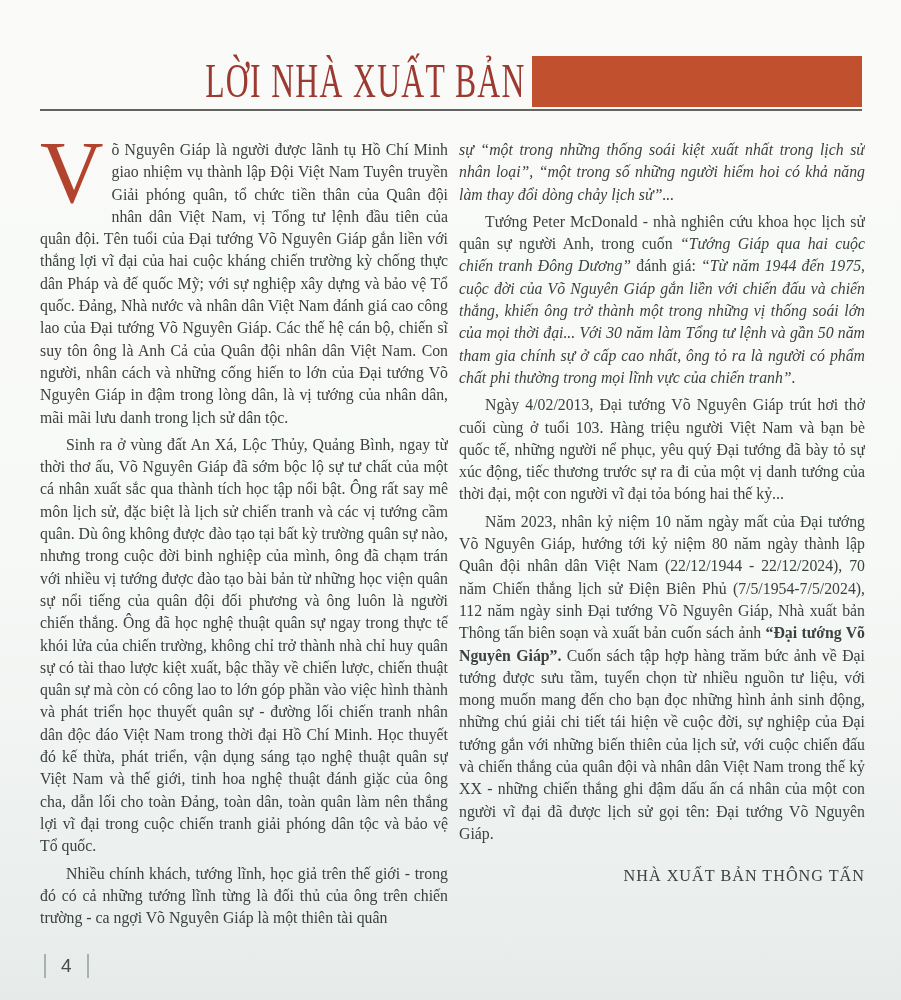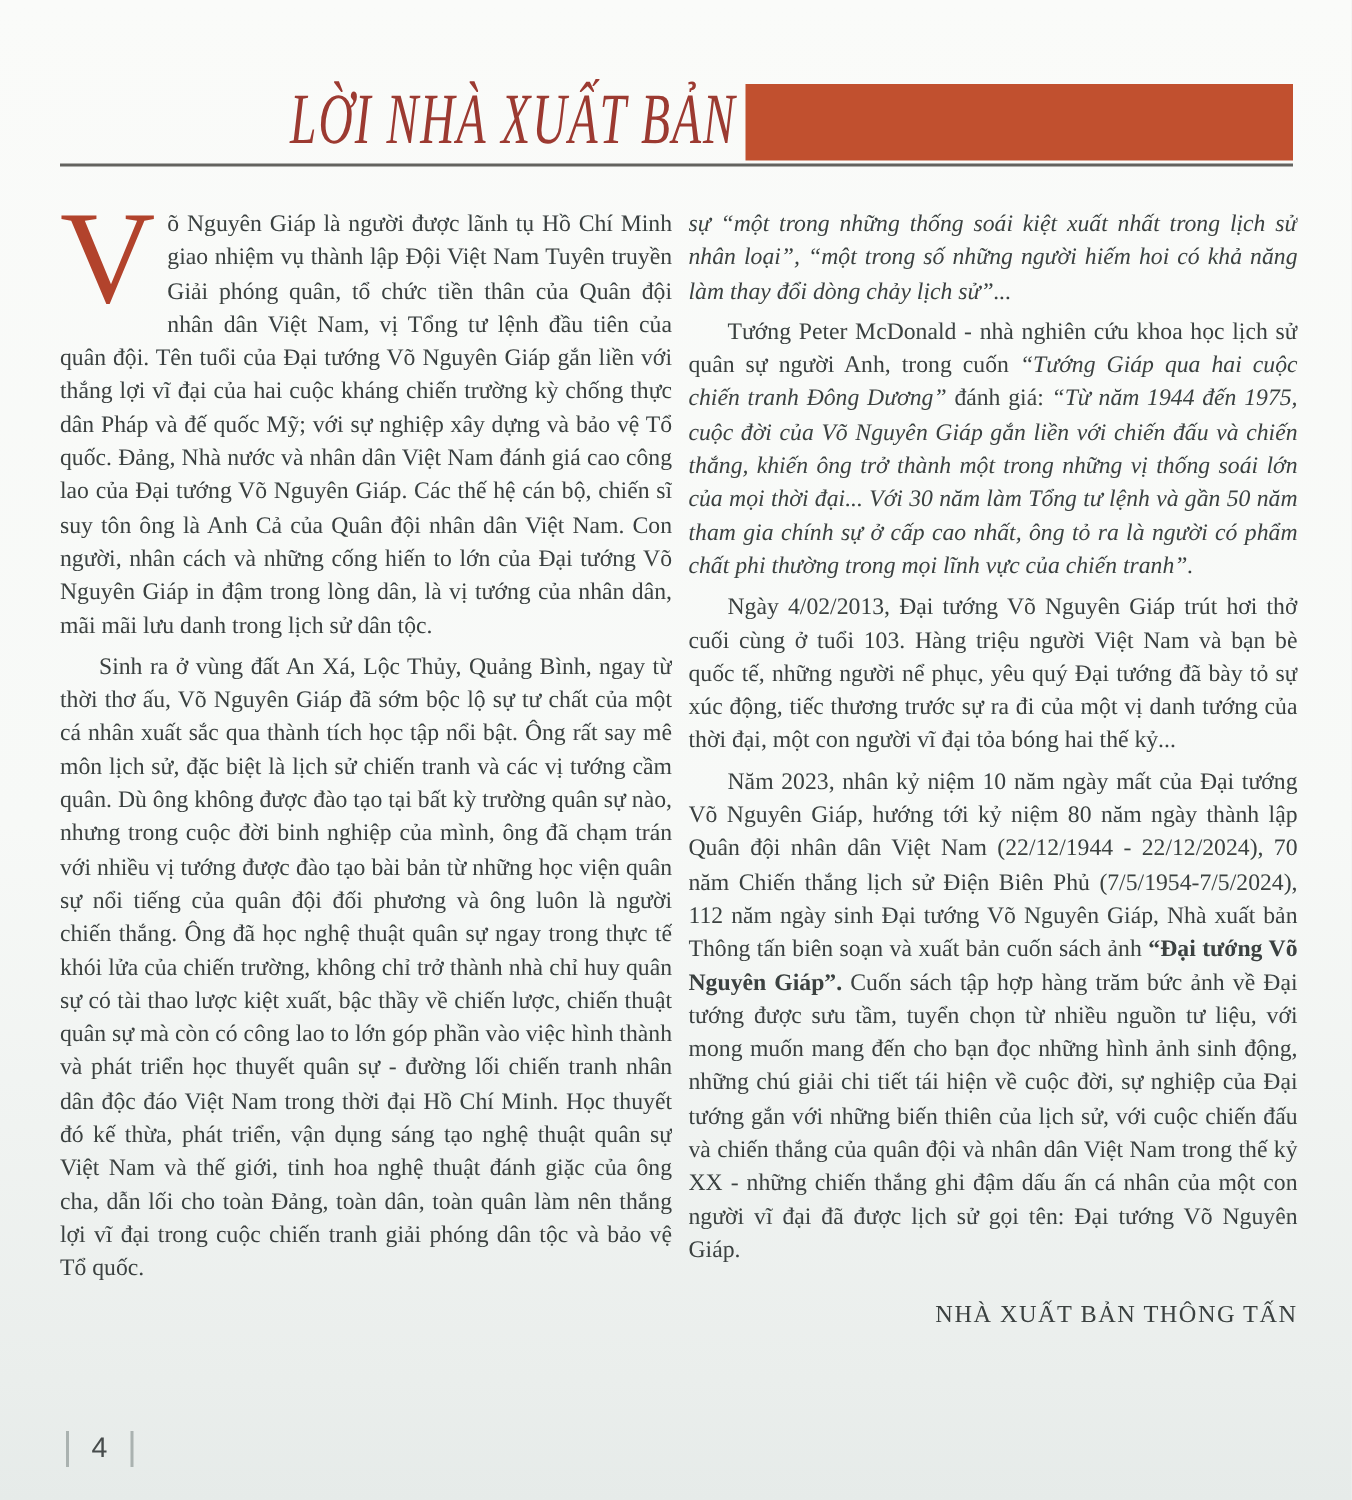--- a/index.html
+++ b/index.html
@@ -8,21 +8,21 @@
     font-family:"Liberation Serif", serif;
     background:#eef0ee;
   }
   .page {
     position:relative; width:901px; height:1000px; overflow:hidden;
     background:linear-gradient(180deg,#fafbf9 0%,#f7f9f7 55%,#eaeeec 92%,#e6ebe9 100%);
     color:#3b4140;
   }
   
   .header { position:absolute; left:40px; top:56px; width:822px; }
-  .header-row { display:flex; align-items:flex-start; justify-content:flex-end;font-style:italic; }
+  .header-row { display:flex; align-items:center; justify-content:flex-end; }
   .title { white-space:nowrap; margin-right:6px; margin-bottom:2px; }
   .title-text {
     display:inline-block;
     font-size:48px; line-height:1;
     color:#9c3a31;
     letter-spacing:2px;
     transform:scaleX(0.66);
     transform-origin:100% 100%;
     font-family:"Liberation Serif", serif;
   }
@@ -67,20 +67,21 @@
     <div class="header-row">
       <div class="title"><span class="title-text">LỜI NHÀ XUẤT BẢN</span></div>
       <div class="red-bar"></div>
     </div>
     <div class="rule"></div>
   </div>
 
   <div class="col col-left">
     <p class="noindent"><span class="dropcap">V</span><span>õ Nguyên Giáp là người được lãnh tụ Hồ Chí Minh giao nhiệm vụ thành lập Đội Việt Nam Tuyên truyền Giải phóng quân, tổ chức tiền thân của Quân đội nhân dân Việt Nam, vị Tổng tư lệnh đầu tiên của quân đội. Tên tuổi của Đại tướng Võ Nguyên Giáp gắn liền với thắng lợi vĩ đại của hai cuộc kháng chiến trường kỳ chống thực dân Pháp và đế quốc Mỹ; với sự nghiệp xây dựng và bảo vệ Tổ quốc. Đảng, Nhà nước và nhân dân Việt Nam đánh giá cao công lao của Đại tướng Võ Nguyên Giáp. Các thế hệ cán bộ, chiến sĩ suy tôn ông là Anh Cả của Quân đội nhân dân Việt Nam. Con người, nhân cách và những cống hiến to lớn của Đại tướng Võ Nguyên Giáp in đậm trong lòng dân, là vị tướng của nhân dân, mãi mãi lưu danh trong lịch sử dân tộc.</span></p>
     <p>Sinh ra ở vùng đất An Xá, Lộc Thủy, Quảng Bình, ngay từ thời thơ ấu, Võ Nguyên Giáp đã sớm bộc lộ sự tư chất của một cá nhân xuất sắc qua thành tích học tập nổi bật. Ông rất say mê môn lịch sử, đặc biệt là lịch sử chiến tranh và các vị tướng cầm quân. Dù ông không được đào tạo tại bất kỳ trường quân sự nào, nhưng trong cuộc đời binh nghiệp của mình, ông đã chạm trán với nhiều vị tướng được đào tạo bài bản từ những học viện quân sự nổi tiếng của quân đội đối phương và ông luôn là người chiến thắng. Ông đã học nghệ thuật quân sự ngay trong thực tế khói lửa của chiến trường, không chỉ trở thành nhà chỉ huy quân sự có tài thao lược kiệt xuất, bậc thầy về chiến lược, chiến thuật quân sự mà còn có công lao to lớn góp phần vào việc hình thành và phát triển học thuyết quân sự - đường lối chiến tranh nhân dân độc đáo Việt Nam trong thời đại Hồ Chí Minh. Học thuyết đó kế thừa, phát triển, vận dụng sáng tạo nghệ thuật quân sự Việt Nam và thế giới, tinh hoa nghệ thuật đánh giặc của ông cha, dẫn lối cho toàn Đảng, toàn dân, toàn quân làm nên thắng lợi vĩ đại trong cuộc chiến tranh giải phóng dân tộc và bảo vệ Tổ quốc.</p>
+    <p>Nhiều chính khách, tướng lĩnh, học giả trên thế giới - trong đó có cả những tướng lĩnh từng là đối thủ của ông trên chiến trường - ca ngợi Võ Nguyên Giáp là một thiên tài quân</p>
   </div>
 
   <div class="col col-right">
     <p class="noindent it">sự “một trong những thống soái kiệt xuất nhất trong lịch sử nhân loại”, “một trong số những người hiếm hoi có khả năng làm thay đổi dòng chảy lịch sử”...</p>
     <p><span>Tướng Peter McDonald - nhà nghiên cứu khoa học lịch sử quân sự người Anh, trong cuốn </span><span class="it">“Tướng Giáp qua hai cuộc chiến tranh Đông Dương”</span><span> đánh giá: </span><span class="it">“Từ năm 1944 đến 1975, cuộc đời của Võ Nguyên Giáp gắn liền với chiến đấu và chiến thắng, khiến ông trở thành một trong những vị thống soái lớn của mọi thời đại... Với 30 năm làm Tổng tư lệnh và gần 50 năm tham gia chính sự ở cấp cao nhất, ông tỏ ra là người có phẩm chất phi thường trong mọi lĩnh vực của chiến tranh”.</span></p>
     <p>Ngày 4/02/2013, Đại tướng Võ Nguyên Giáp trút hơi thở cuối cùng ở tuổi 103. Hàng triệu người Việt Nam và bạn bè quốc tế, những người nể phục, yêu quý Đại tướng đã bày tỏ sự xúc động, tiếc thương trước sự ra đi của một vị danh tướng của thời đại, một con người vĩ đại tỏa bóng hai thế kỷ...</p>
     <p><span>Năm 2023, nhân kỷ niệm 10 năm ngày mất của Đại tướng Võ Nguyên Giáp, hướng tới kỷ niệm 80 năm ngày thành lập Quân đội nhân dân Việt Nam (22/12/1944 - 22/12/2024), 70 năm Chiến thắng lịch sử Điện Biên Phủ (7/5/1954-7/5/2024), 112 năm ngày sinh Đại tướng Võ Nguyên Giáp, Nhà xuất bản Thông tấn biên soạn và xuất bản cuốn sách ảnh </span><span class="bd">“Đại tướng Võ Nguyên Giáp”.</span><span> Cuốn sách tập hợp hàng trăm bức ảnh về Đại tướng được sưu tầm, tuyển chọn từ nhiều nguồn tư liệu, với mong muốn mang đến cho bạn đọc những hình ảnh sinh động, những chú giải chi tiết tái hiện về cuộc đời, sự nghiệp của Đại tướng gắn với những biến thiên của lịch sử, với cuộc chiến đấu và chiến thắng của quân đội và nhân dân Việt Nam trong thế kỷ XX - những chiến thắng ghi đậm dấu ấn cá nhân của một con người vĩ đại đã được lịch sử gọi tên: Đại tướng Võ Nguyên Giáp.</span></p>
     <p class="sig">NHÀ XUẤT BẢN THÔNG TẤN</p>
   </div>
 

